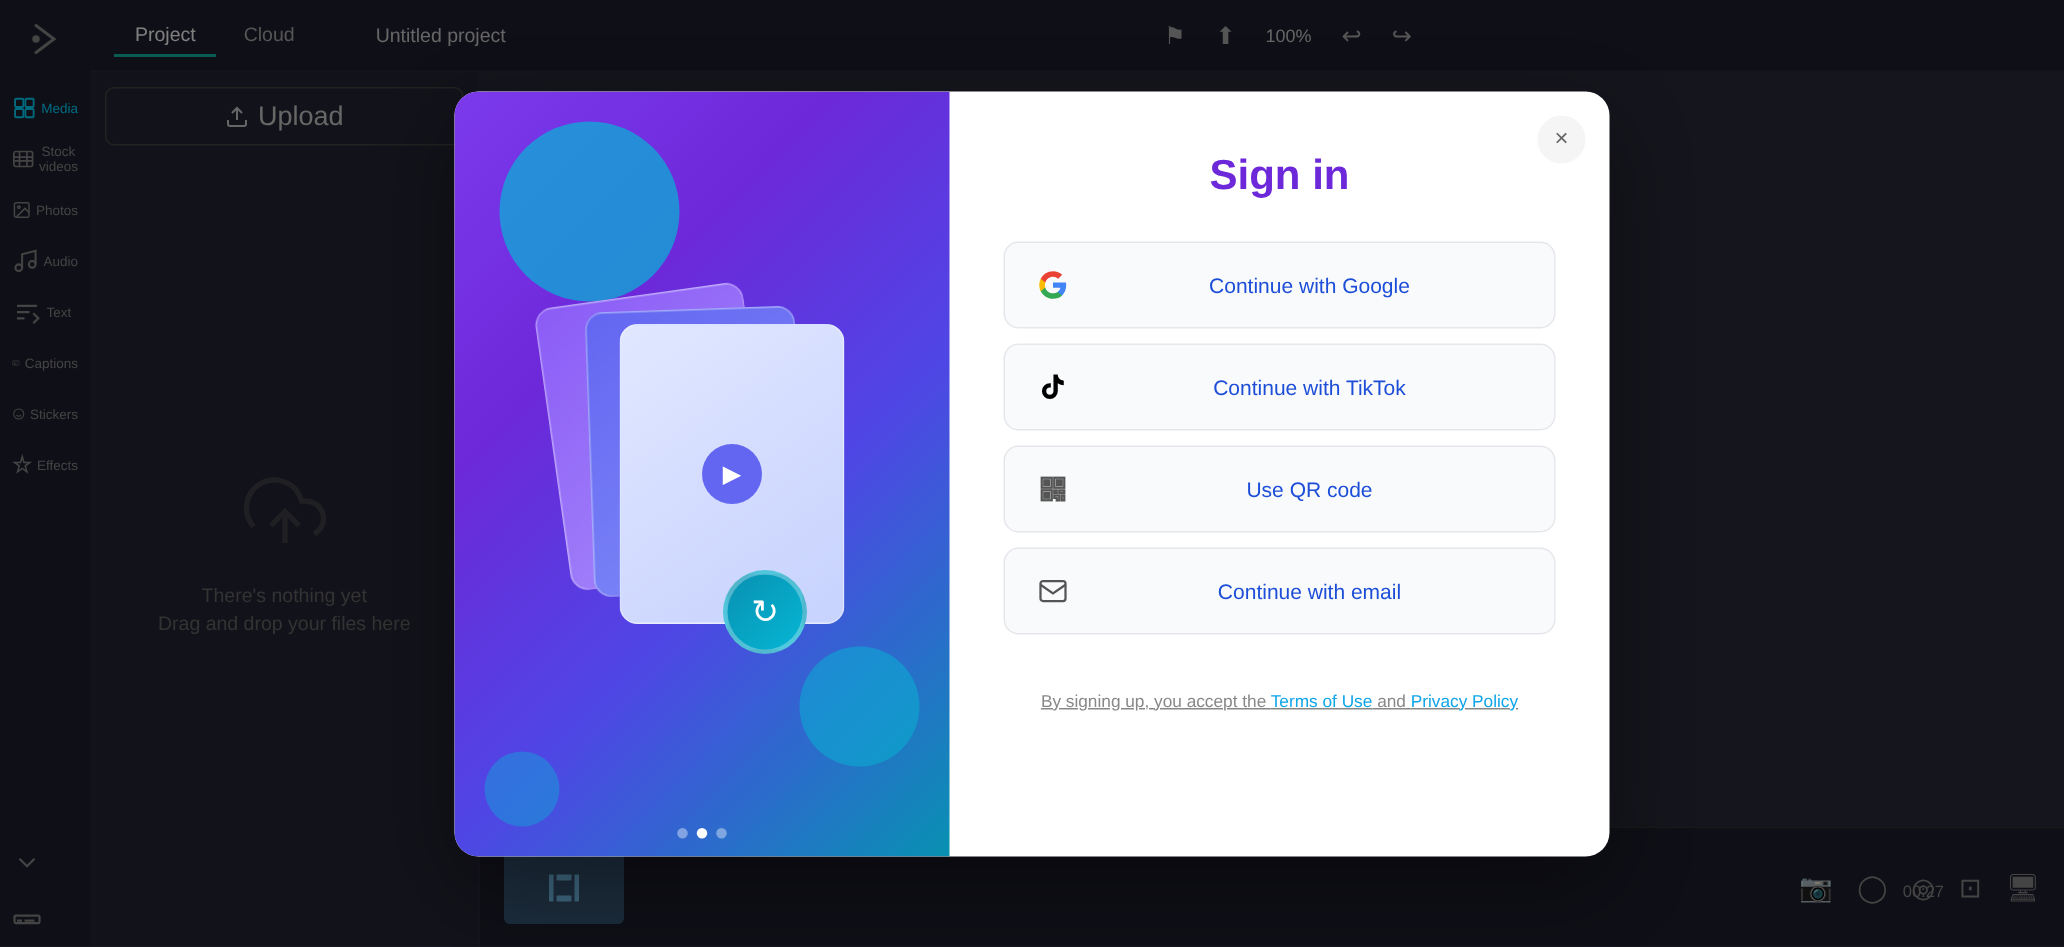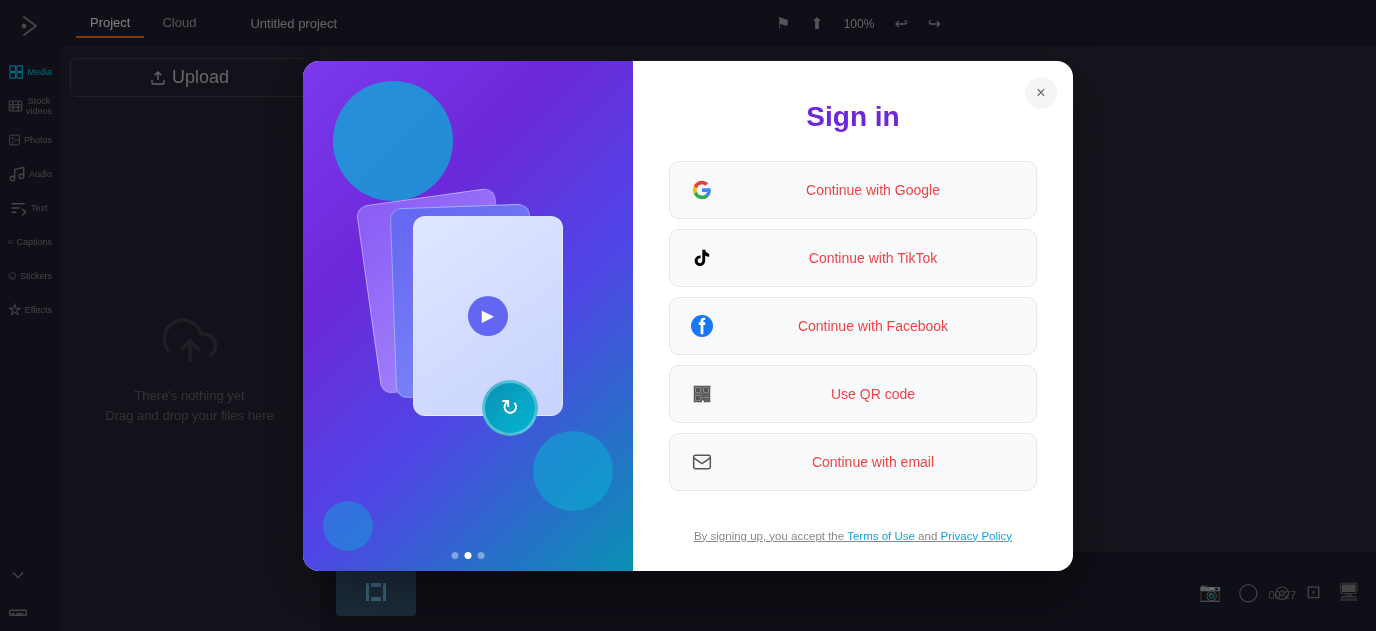--- a/index.html
+++ b/index.html
@@ -44,21 +44,21 @@
       height: 48px; background: #1e1e2e;
       display: flex; align-items: center; padding: 0 16px;
       border-bottom: 1px solid #2a2a3e;
       gap: 20px; flex-shrink: 0;
     }
     .topbar-tabs { display: flex; gap: 4px; }
     .topbar-tab {
       padding: 6px 14px; font-size: 13px; color: #aaa;
       cursor: pointer; border-bottom: 2px solid transparent;
     }
-    .topbar-tab.active { color: #fff; border-bottom: 2px solid #f97316; }
+    .topbar-tab.active { color: #fff; border-bottom: 2px solid #14b8a6; }
     .topbar-project-name { font-size: 13px; color: #ccc; margin-left: 20px; }
     .topbar-center { flex: 1; display: flex; align-items: center; justify-content: center; gap: 12px; }
     .topbar-right { display: flex; align-items: center; gap: 10px; }
     .export-btn {
       background: #00b4d8; color: #fff; border: none;
       padding: 6px 16px; border-radius: 6px; font-size: 13px;
       font-weight: 600; cursor: pointer;
     }
     .icon-btn { color: #aaa; cursor: pointer; font-size: 16px; padding: 4px; }
     .avatar { width: 28px; height: 28px; border-radius: 50%; background: #555; }
@@ -192,21 +192,21 @@
     }
     .sign-in-title {
       font-size: 28px; font-weight: 700; color: #6d28d9;
       margin-bottom: 28px; text-align: center;
     }
     .auth-buttons { display: flex; flex-direction: column; gap: 10px; width: 100%; }
     .auth-btn {
       display: flex; align-items: center; gap: 0;
       padding: 12px 16px; border: 1.5px solid #e5e7eb;
       border-radius: 10px; background: #f9fafb;
-      cursor: pointer; font-size: 14px; color: #ef4444;
+      cursor: pointer; font-size: 14px; color: #1d4ed8;
       font-weight: 500; width: 100%; position: relative;
       transition: background 0.15s;
     }
     .auth-btn-icon {
       width: 32px; height: 32px; flex-shrink: 0;
       display: flex; align-items: center; justify-content: center;
       margin-right: 8px;
     }
     .auth-btn-label { flex: 1; text-align: center; }
     .terms-text {
@@ -438,29 +438,20 @@
 
         <button class="auth-btn">
           <div class="auth-btn-icon">
             <svg width="20" height="20" viewBox="0 0 24 24" fill="#000">
                 <path d="M19.59 6.69a4.83 4.83 0 01-3.77-4.25V2h-3.45v13.67a2.89 2.89 0 01-2.88 2.5 2.89 2.89 0 01-2.89-2.89 2.89 2.89 0 012.89-2.89c.28 0 .54.04.79.1V9.01a6.33 6.33 0 00-.79-.05 6.34 6.34 0 00-6.34 6.34 6.34 6.34 0 006.34 6.34 6.34 6.34 0 006.33-6.34V8.98a8.19 8.19 0 004.79 1.54V7.07a4.85 4.85 0 01-1.02-.38z"></path>
               </svg>
           </div>
           <span class="auth-btn-label">Continue with TikTok</span>
         </button>
 
-        <button class="auth-btn">
-          <div class="auth-btn-icon">
-            <svg width="22" height="22" viewBox="0 0 24 24">
-                <circle cx="12" cy="12" r="12" fill="#1877f2"></circle>
-                <path d="M15.5 8H13.5V6.5C13.5 5.95 13.95 5.5 14.5 5.5H15.5V3H13.5C11.84 3 10.5 4.34 10.5 6V8H8.5V11H10.5V21H13.5V11H15.5L15.5 8Z" fill="white"></path>
-              </svg>
-          </div>
-          <span class="auth-btn-label">Continue with Facebook</span>
-        </button>
 
         <button class="auth-btn">
           <div class="auth-btn-icon">
             <svg width="20" height="20" viewBox="0 0 24 24" fill="none" stroke="#555" stroke-width="1.8">
                 <rect x="3" y="3" width="8" height="8"></rect>
                 <rect x="5" y="5" width="4" height="4" fill="#555"></rect>
                 <rect x="13" y="3" width="8" height="8"></rect>
                 <rect x="15" y="5" width="4" height="4" fill="#555"></rect>
                 <rect x="3" y="13" width="8" height="8"></rect>
                 <rect x="5" y="15" width="4" height="4" fill="#555"></rect>

